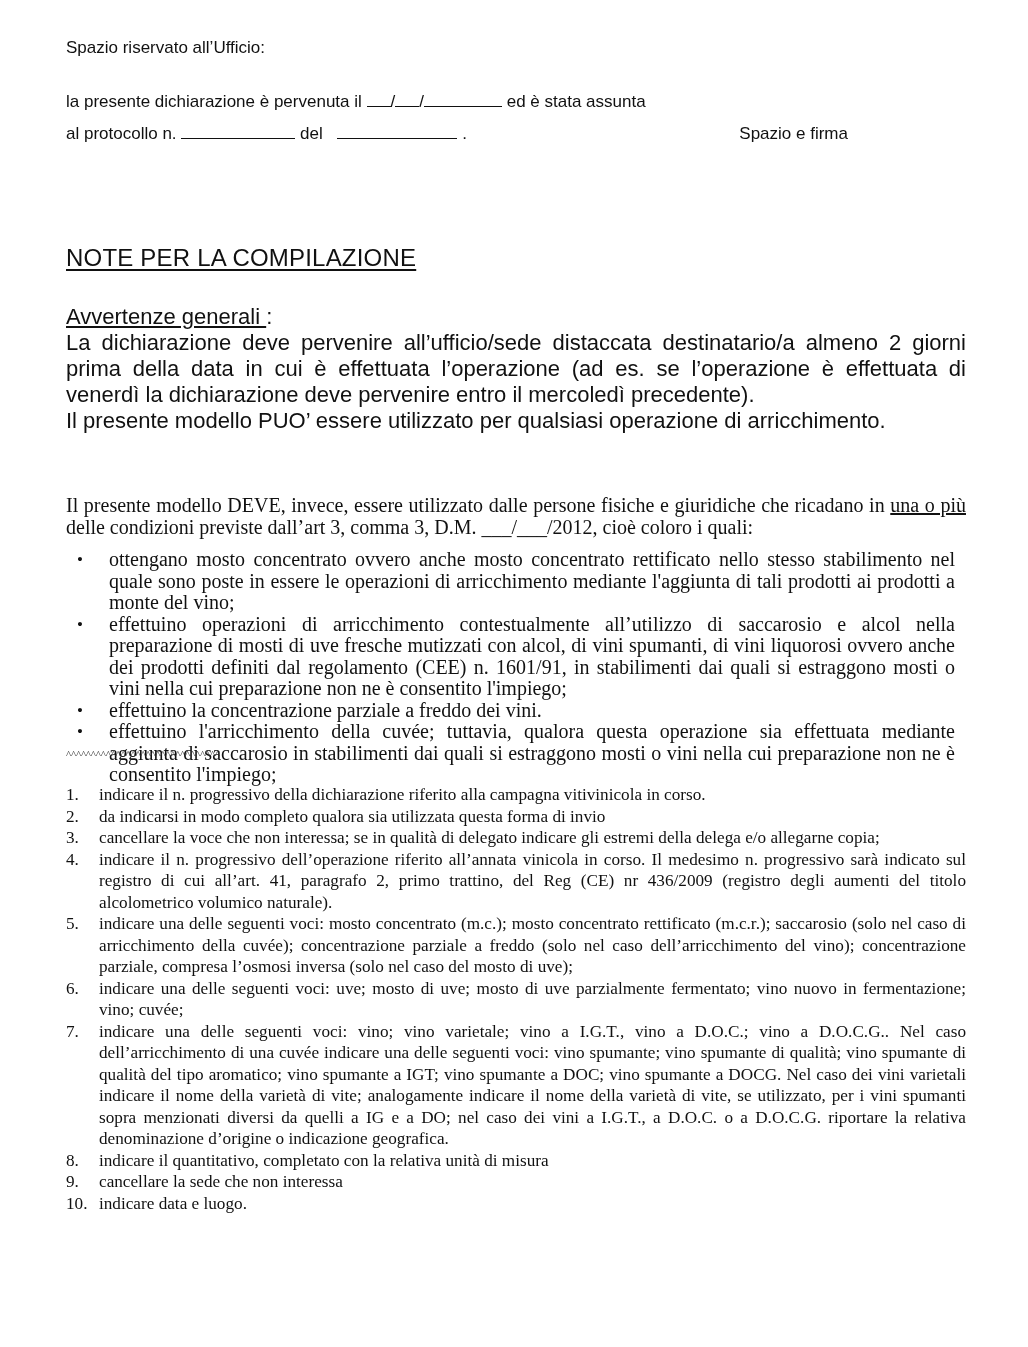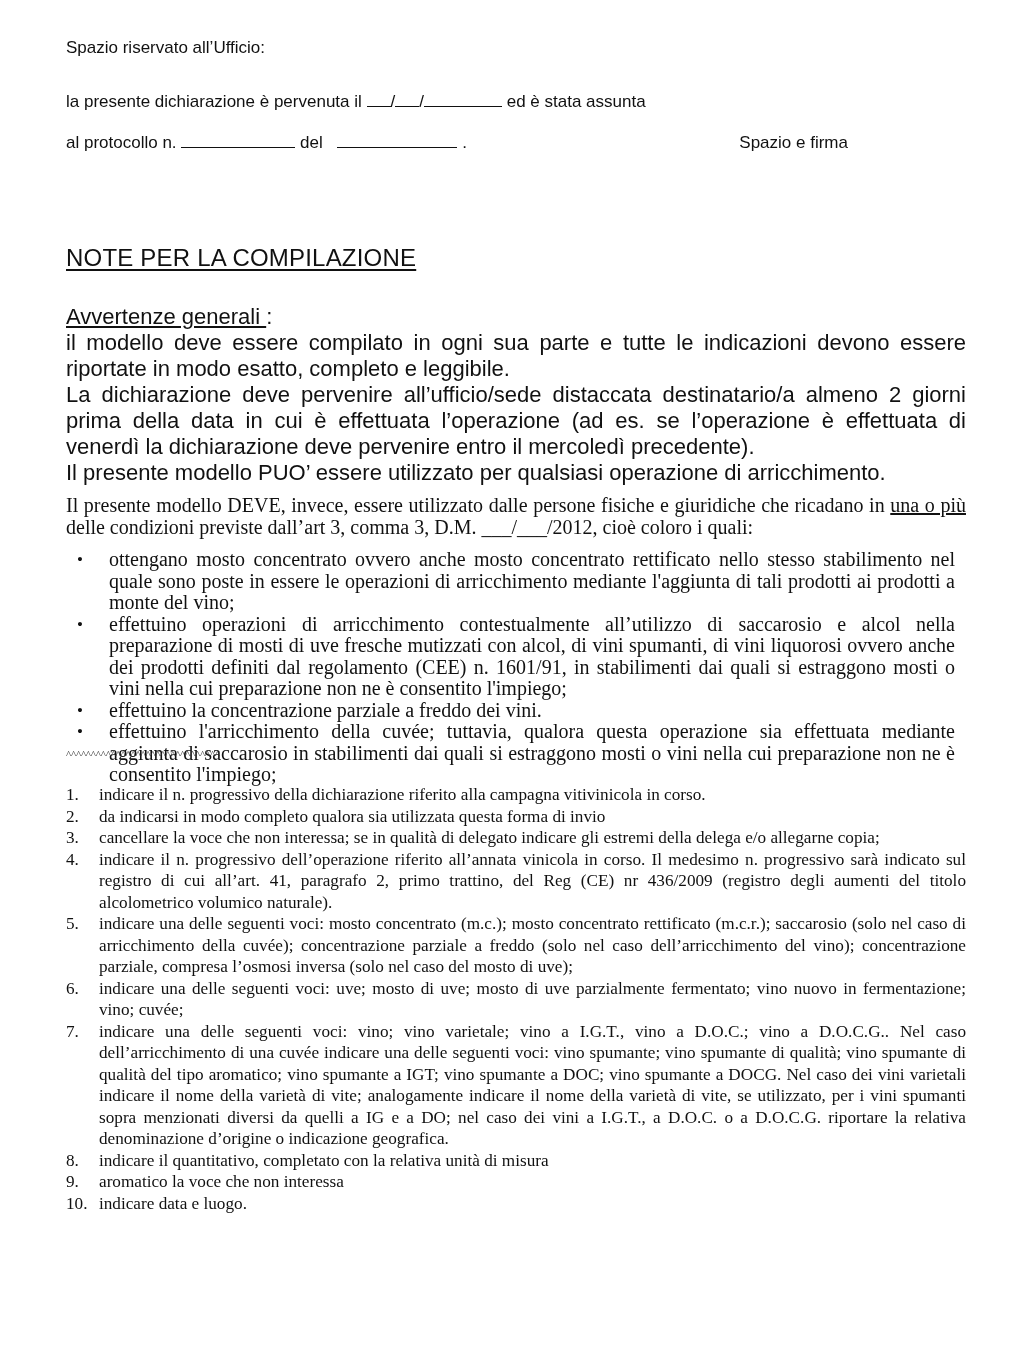--- a/index.html
+++ b/index.html
@@ -3,21 +3,21 @@
 <meta charset="utf-8">
 <style>
   html, body { margin: 0; padding: 0; background: #ffffff; }
   body { width: 1028px; height: 1347px; position: relative; overflow: hidden; color: #111111; }
   .page { position: absolute; left: 0; top: 0; width: 940px; height: 1347px; }
   .sans { font-family: "Liberation Sans", sans-serif; }
   .serif { font-family: "Liberation Serif", serif; }
 
   .office-title { position: absolute; left: 66px; top: 38px; font-size: 17px; }
   .office-line1 { position: absolute; left: 66px; top: 92px; font-size: 17px; white-space: nowrap; }
-  .office-line2 { position: absolute; left: 66px; top: 133px; width: 782px; font-size: 17px; white-space: nowrap; }
+  .office-line2 { position: absolute; left: 66px; top: 124px; width: 782px; font-size: 17px; white-space: nowrap; }
   .stamp { position: absolute; right: 0; top: 0; }
   .blank { display: inline-block; border-bottom: 1px solid #111; height: 14px; vertical-align: baseline; }
 
   .notes-title { position: absolute; left: 66px; top: 244px; font-size: 24px; text-decoration: underline; text-underline-offset: 3px; letter-spacing: 0.2px; }
 
   .general { position: absolute; left: 66px; top: 304px; width: 900px; font-size: 22px; line-height: 26px; }
   .general .sub { text-decoration: underline; }
   .general p { margin: 0; text-align: justify; }
 
   .deve { position: absolute; left: 66px; top: 495px; width: 900px; font-size: 20px; line-height: 21.5px; }
@@ -46,21 +46,20 @@
 
   <div class="office-line2 sans">
     <span>al protocollo n. </span><span class="blank" style="width:114px"></span><span style="white-space:pre"> del </span><span class="blank" style="width:120px; margin-left:10px"></span><span> .</span>
     <span class="stamp">Spazio e firma</span>
   </div>
 
   <div class="notes-title sans">NOTE PER LA COMPILAZIONE</div>
 
   <div class="general sans">
     <p><span class="sub">Avvertenze generali </span><span>:</span></p>
-    <p>il modello deve essere compilato in ogni sua parte e tutte le indicazioni devono essere riportate in modo esatto, completo e leggibile.</p>
     <p>La dichiarazione deve pervenire all’ufficio/sede distaccata destinatario/a almeno 2 giorni prima della data in cui è effettuata l’operazione (ad es. se l’operazione è effettuata di venerdì la dichiarazione deve pervenire entro il mercoledì precedente).</p>
     <p>Il presente modello PUO’ essere utilizzato per qualsiasi operazione di arricchimento.</p>
   </div>
 
   <div class="deve serif">
     <p><span>Il presente modello DEVE, invece, essere utilizzato dalle persone fisiche e giuridiche che ricadano in </span><span class="u">una o più</span><span> delle condizioni previste dall’art 3, comma 3,  D.M. ___/___/2012, cioè coloro i quali:</span></p>
     <ul>
       <li>ottengano mosto concentrato ovvero anche mosto concentrato rettificato nello stesso stabilimento nel quale sono poste in essere le operazioni di arricchimento mediante l'aggiunta di tali prodotti ai prodotti a monte del vino;</li>
       <li>effettuino operazioni di arricchimento contestualmente all’utilizzo di saccarosio e alcol nella preparazione di mosti di uve fresche mutizzati con alcol, di vini spumanti, di vini liquorosi ovvero anche dei prodotti definiti dal regolamento (CEE) n. 1601/91, in stabilimenti dai quali si estraggono mosti o vini nella cui preparazione non ne è consentito l'impiego;</li>
       <li>effettuino la concentrazione parziale a freddo dei vini.</li>
@@ -72,17 +71,17 @@
 
   <ol class="numbered serif">
     <li><span class="num">1.</span><span>indicare il n. progressivo della dichiarazione riferito alla campagna vitivinicola in corso.</span></li>
     <li><span class="num">2.</span><span>da indicarsi in modo completo qualora sia utilizzata questa forma di invio</span></li>
     <li><span class="num">3.</span><span>cancellare la voce che non interessa; se in qualità di delegato indicare gli estremi della delega e/o allegarne copia;</span></li>
     <li><span class="num">4.</span><span>indicare il n. progressivo dell’operazione riferito all’annata vinicola in corso. Il medesimo n. progressivo sarà indicato sul registro di cui all’art. 41, paragrafo 2, primo trattino, del Reg (CE) nr 436/2009 (registro degli aumenti del titolo alcolometrico volumico naturale).</span></li>
     <li><span class="num">5.</span><span>indicare una delle seguenti voci: mosto concentrato (m.c.); mosto concentrato rettificato (m.c.r.); saccarosio (solo nel caso di arricchimento della cuvée); concentrazione parziale a freddo (solo nel caso dell’arricchimento del vino); concentrazione parziale, compresa l’osmosi inversa (solo nel caso del mosto di uve);</span></li>
     <li><span class="num">6.</span><span>indicare una delle seguenti voci: uve; mosto di uve; mosto di uve parzialmente fermentato; vino nuovo in fermentazione; vino; cuvée;</span></li>
     <li><span class="num">7.</span><span>indicare una delle seguenti voci: vino; vino varietale; vino a I.G.T., vino a D.O.C.; vino a D.O.C.G.. Nel caso dell’arricchimento di una cuvée indicare una delle seguenti voci: vino spumante; vino spumante di qualità; vino spumante di qualità del tipo aromatico; vino spumante a IGT; vino spumante a DOC; vino spumante a DOCG. Nel caso dei vini varietali indicare il nome della varietà di vite; analogamente indicare il nome della varietà di vite, se utilizzato, per i vini spumanti sopra menzionati diversi da quelli a IG e a DO; nel caso dei vini a I.G.T., a D.O.C. o a D.O.C.G. riportare la relativa denominazione d’origine o indicazione geografica.</span></li>
     <li><span class="num">8.</span><span>indicare il quantitativo, completato con la relativa unità di misura</span></li>
-    <li><span class="num">9.</span><span>aromatico la voce che non interessa</span></li>
+    <li><span class="num">9.</span><span>cancellare la sede che non interessa</span></li>
     <li><span class="num">10.</span><span>indicare data e luogo.</span></li>
   </ol>
 
 </div>
 
 </body></html>

